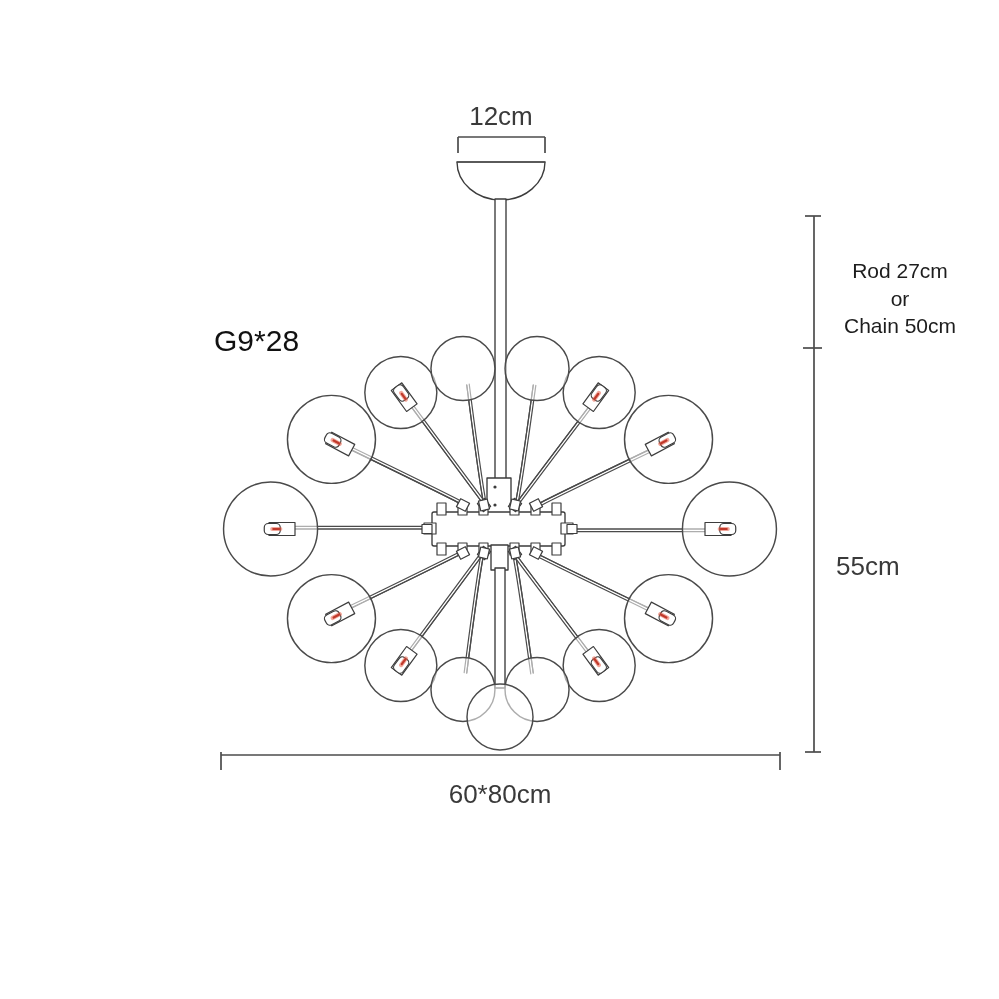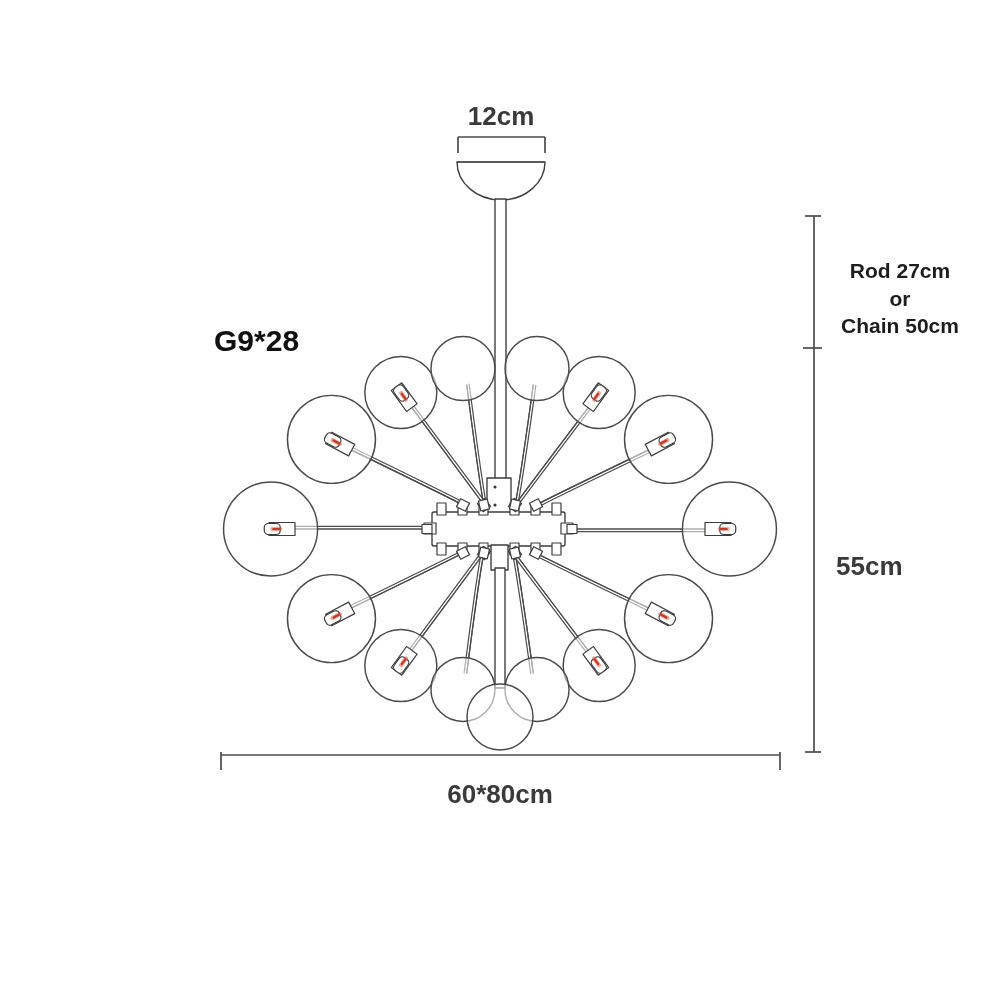--- a/index.html
+++ b/index.html
@@ -13,21 +13,20 @@
     height: 999px;
     font-family: "Liberation Sans", sans-serif;
     position: relative;
     overflow: hidden;
   }
   #diagram-root {
     position: absolute;
     top: 0; left: 0;
     width: 999px;
     height: 724px;
-    font-weight: bold;
   }
   svg.canvas {
     display: block;
     width: 999px;
     height: 999px;
   }
   
   .outline {
     fill: #ffffff;
     stroke: #3b3b3b;

